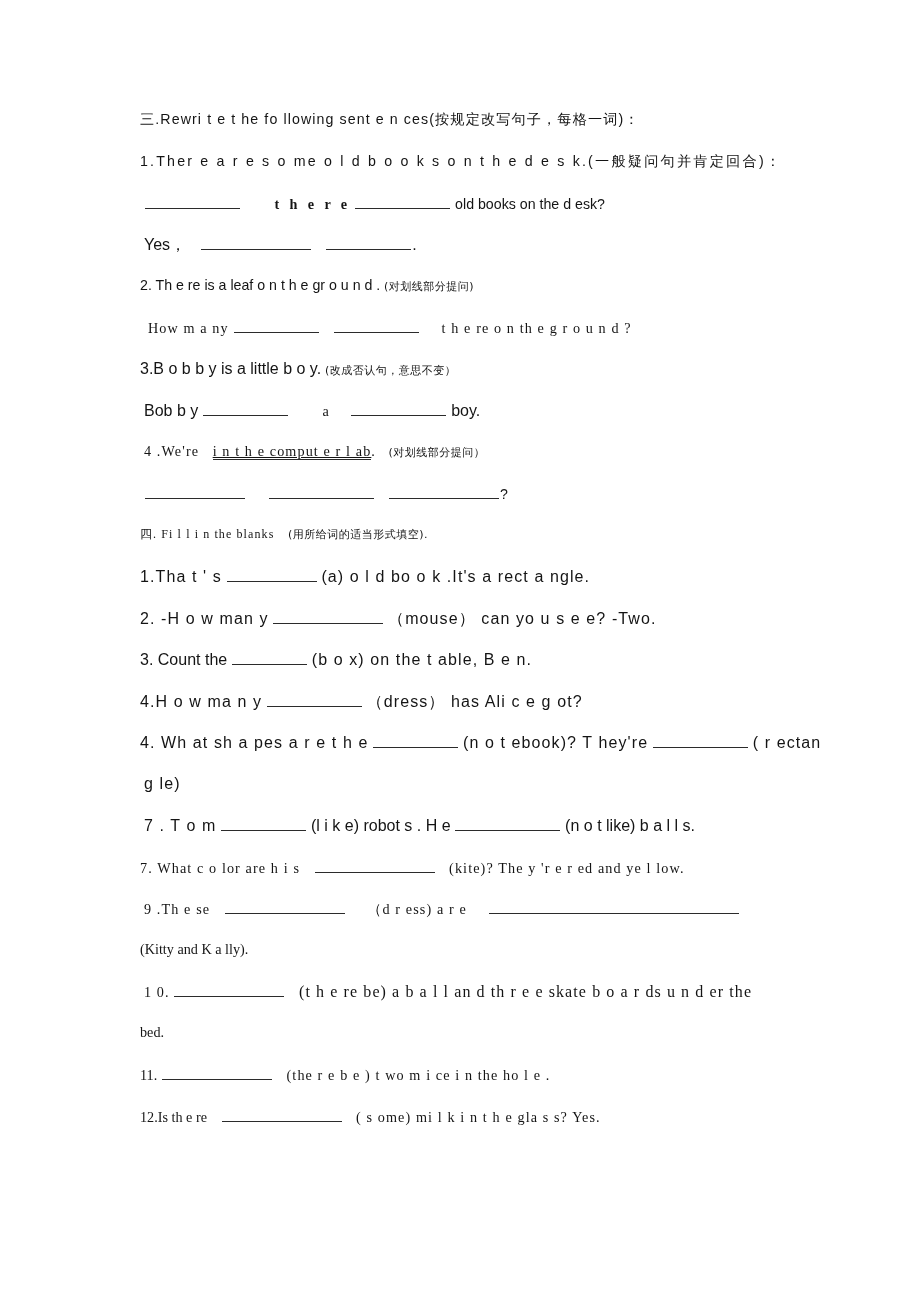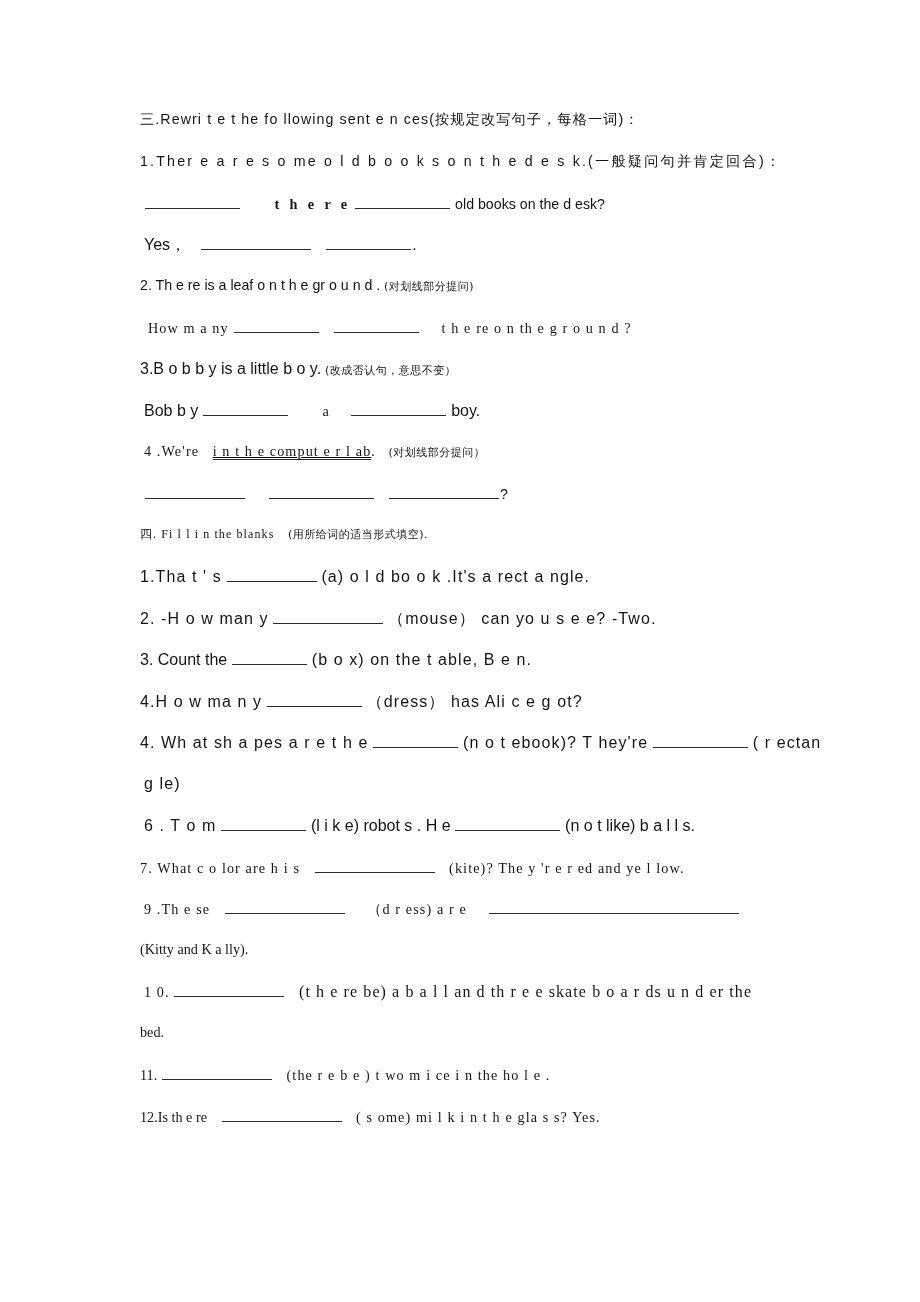--- a/index.html
+++ b/index.html
@@ -245,21 +245,21 @@
     </div>
 
     <div class="row">
       <span class="ln indent1">
         <span class="seg sans fs13 sp1">g le)</span>
       </span>
     </div>
 
     <div class="row">
       <span class="ln indent1">
-        <span class="seg sans fs13 sp1">6 . T o m</span>
+        <span class="seg sans fs13 sp1">7 . T o m</span>
         <span class="blank b85"></span>
         <span class="seg sans fs13 sp0">(l i  k e) robot s . H e</span>
         <span class="blank b105"></span>
         <span class="seg sans fs13 sp0">(n o t   like) b a l  l s.</span>
       </span>
     </div>
 
     <div class="row">
       <span class="ln">
         <span class="seg serif fs14 sp1">7. What c o lor are h i s</span>

